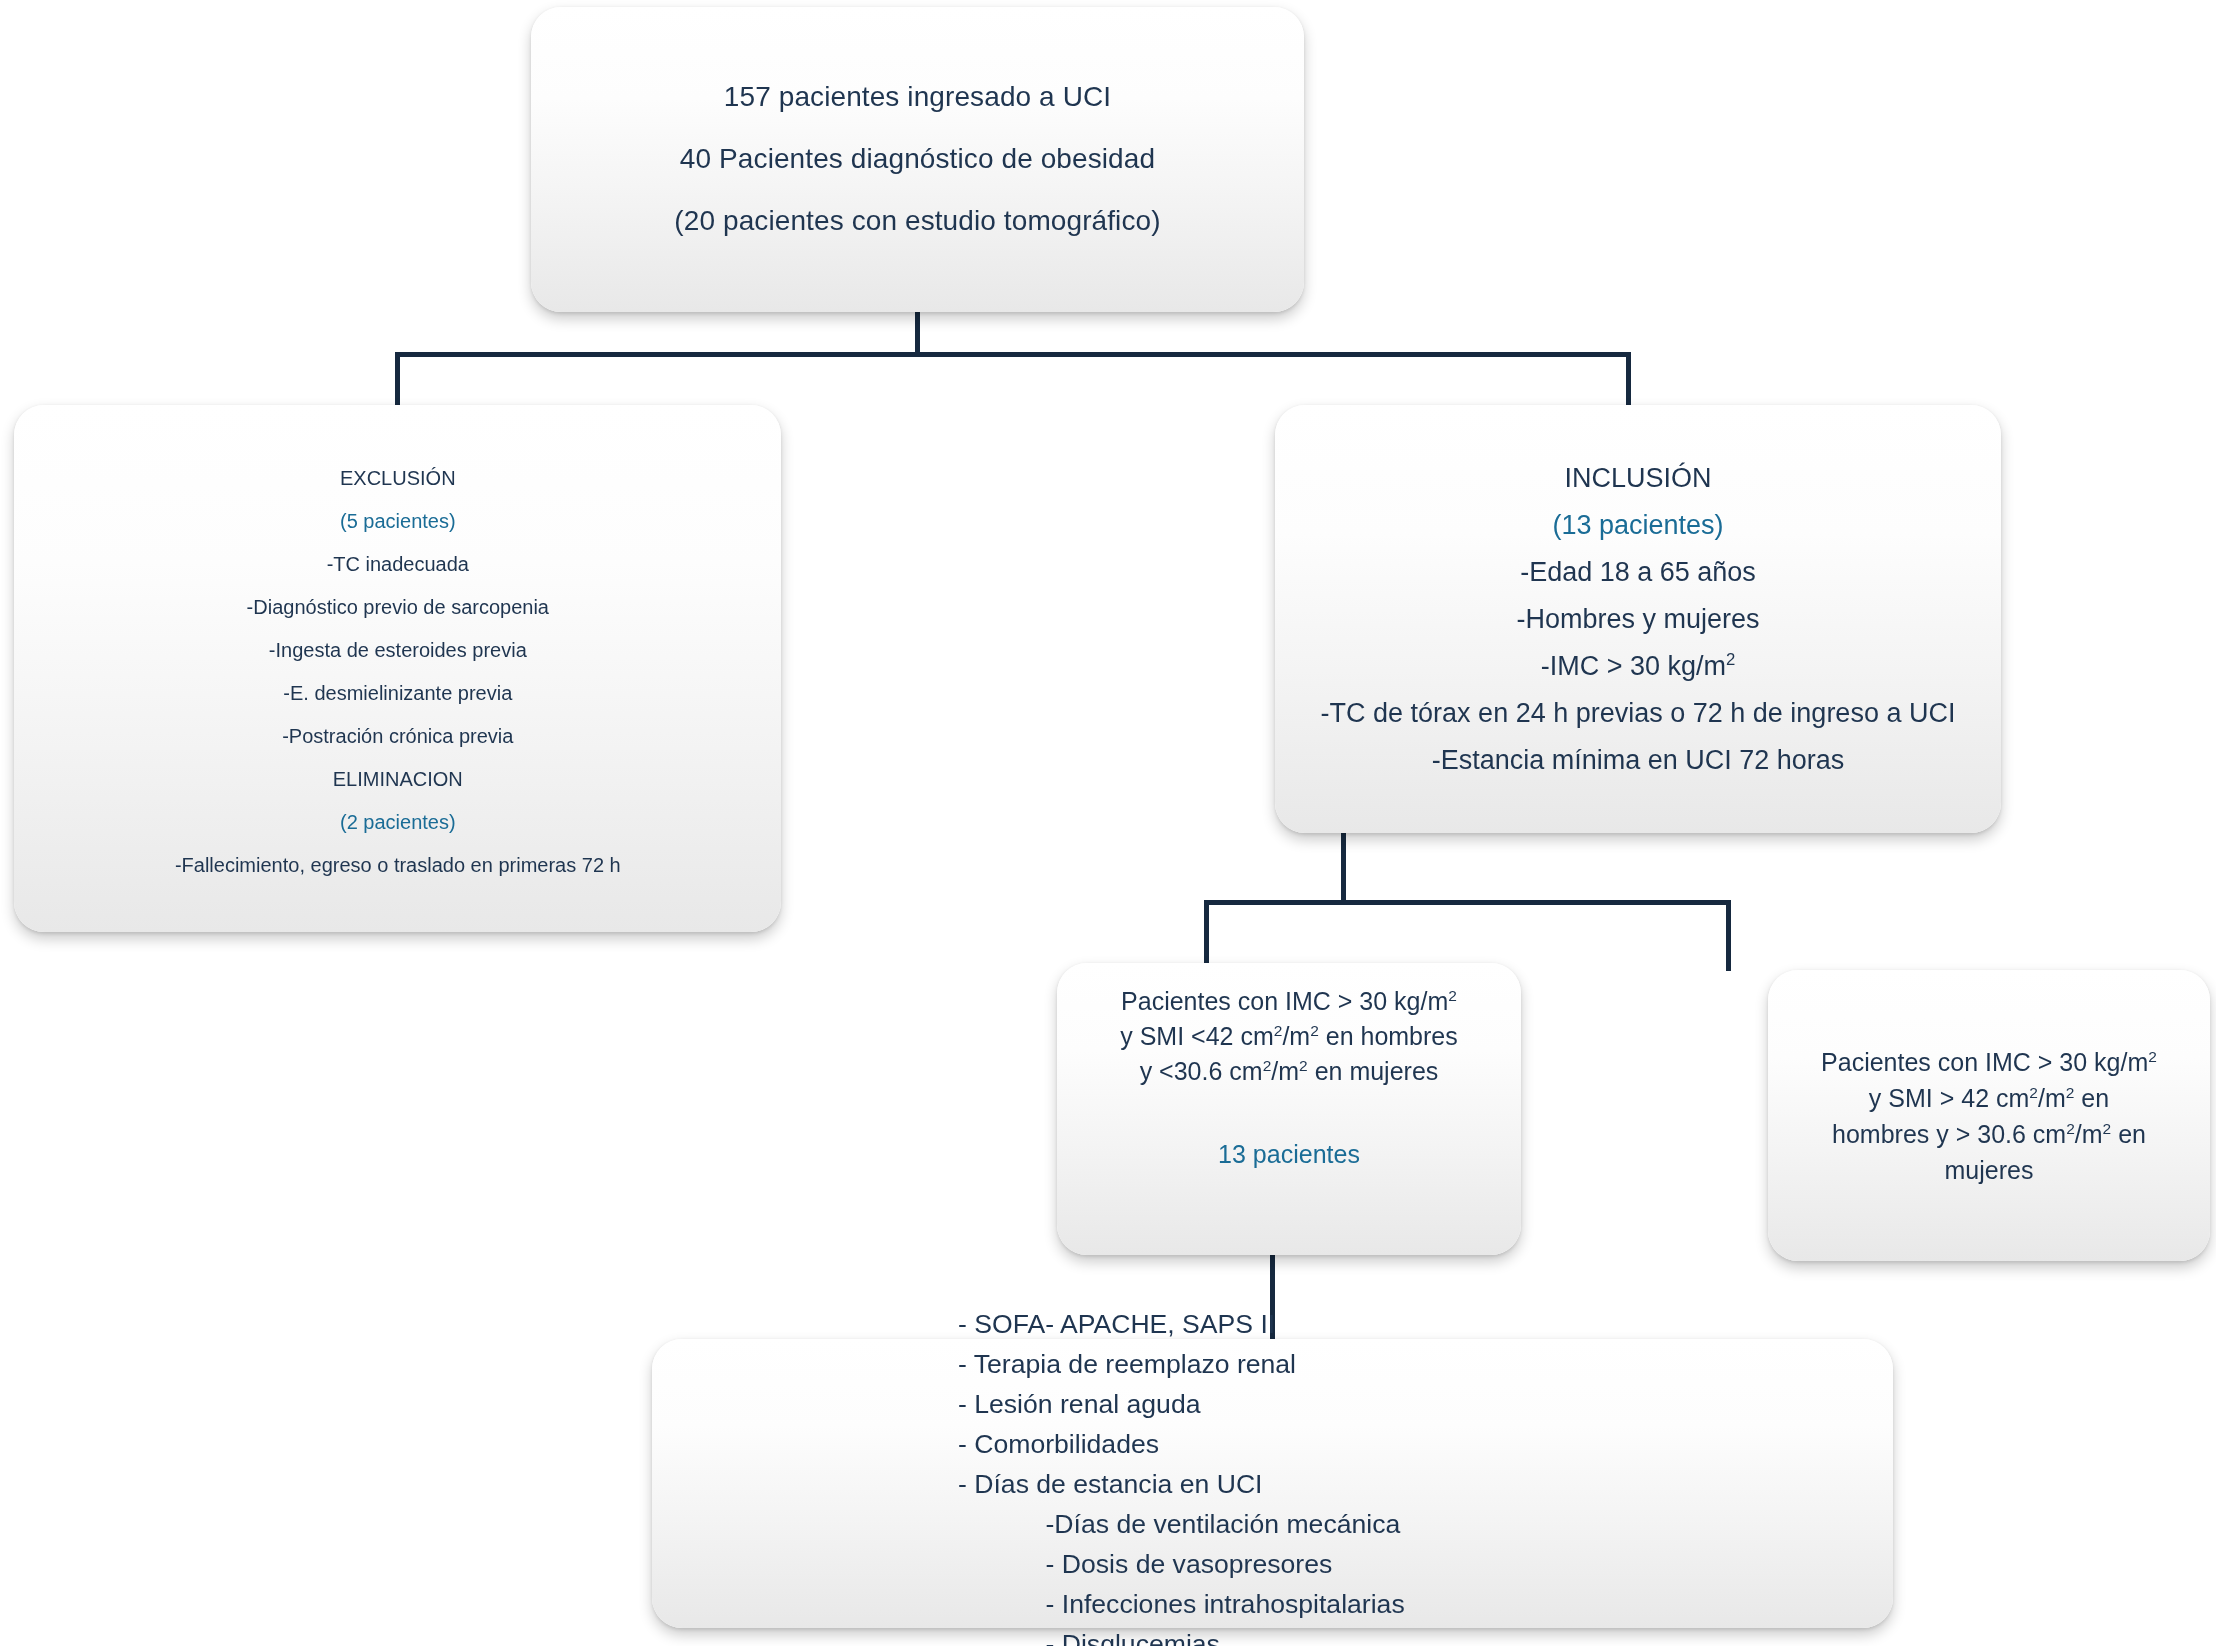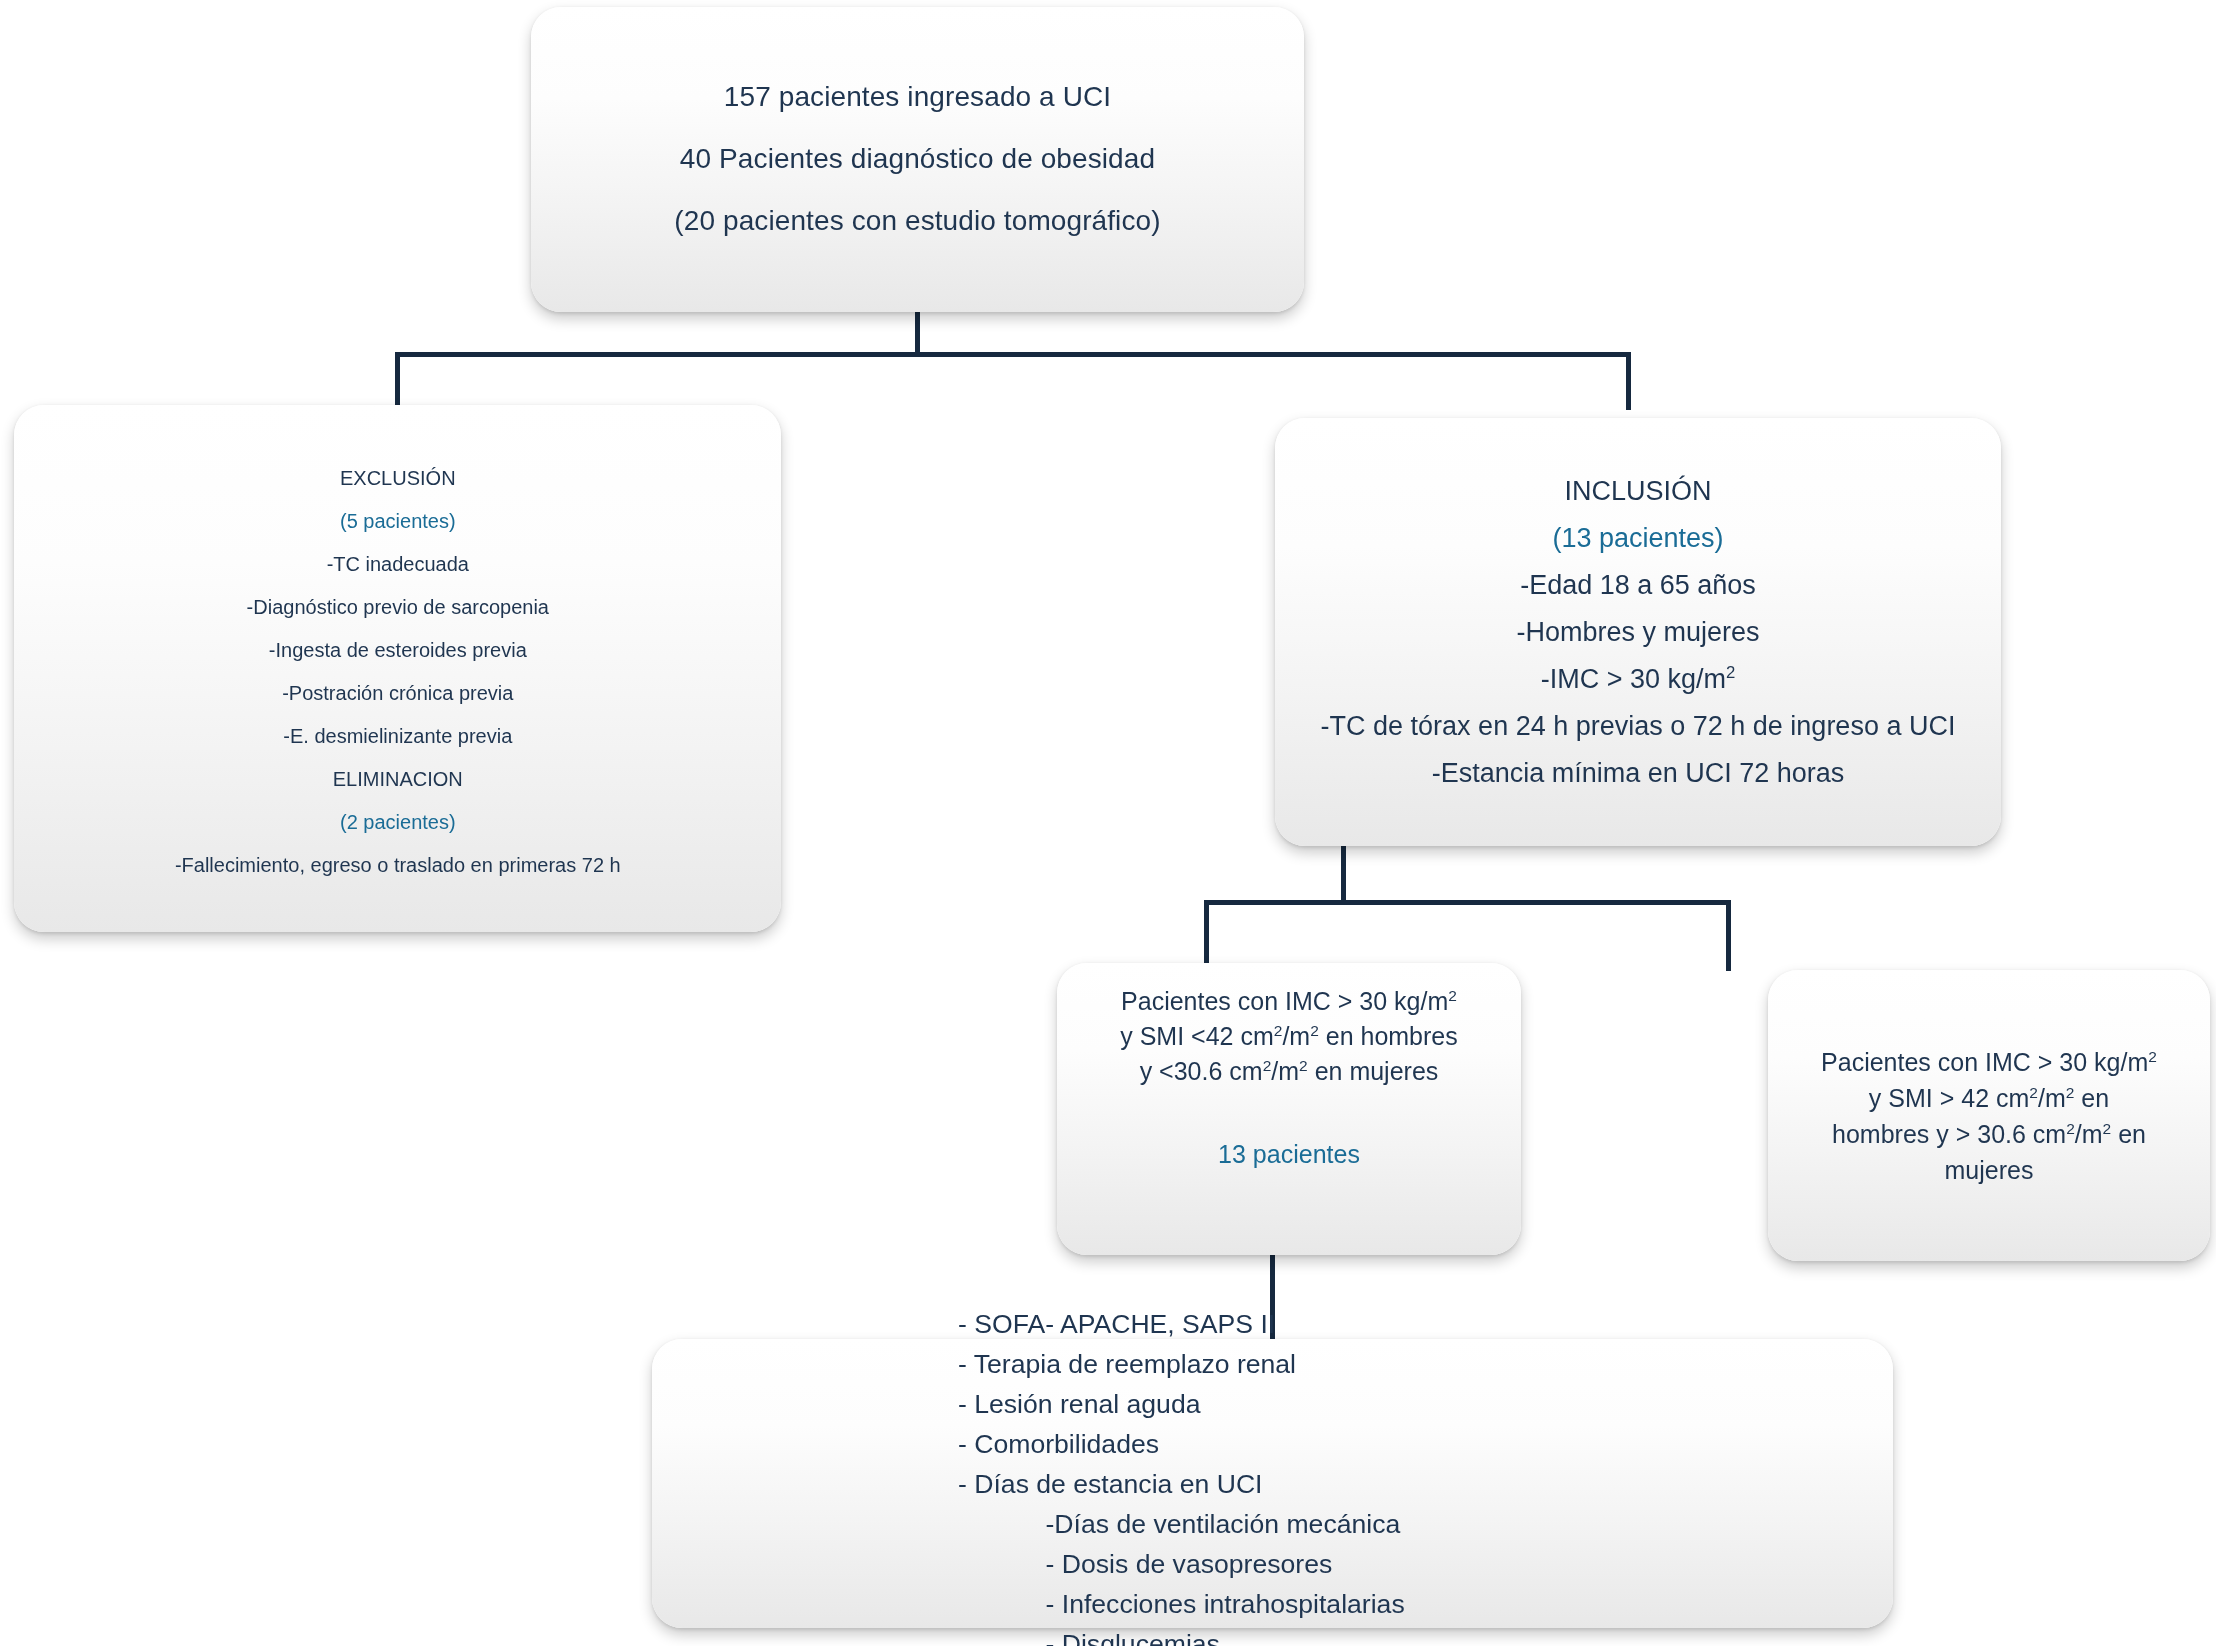--- a/index.html
+++ b/index.html
@@ -44,21 +44,21 @@
   .conn.v{width:4.5px;}
   .conn.h{height:4.5px;}
 
   
   #box-top{left:531px;top:6.5px;width:773px;height:305px;}
   #box-top .line{font-size:28px;line-height:62px;letter-spacing:0.1px;}
 
   #box-exclusion{left:14.3px;top:405px;width:767px;height:527px;padding:18px 6.5px 11.7px;}
   #box-exclusion .line{font-size:20px;line-height:43px;}
 
-  #box-inclusion{left:1275px;top:418px;width:726px;height:428px;padding:13px 5.2px;}
+  #box-inclusion{left:1275px;top:405px;width:726px;height:428px;padding:13px 5.2px;}
   #box-inclusion .line{font-size:27px;line-height:47px;}
 
   #box-sarcopenia{left:1057px;top:963px;width:464px;height:292px;padding:9px 14.3px;justify-content:flex-start;}
   #box-sarcopenia .line{font-size:25px;line-height:35px;}
   #box-sarcopenia .pad{height:11.7px;}
   #box-sarcopenia .gap{height:48px;}
 
   #box-nonsarcopenia{left:1768px;top:970px;width:442px;height:291px;padding:6.5px 17px;}
   #box-nonsarcopenia .line{font-size:25px;line-height:36px;white-space:normal;}
 
@@ -107,22 +107,22 @@
     <div class="line">40 Pacientes diagnóstico de obesidad</div>
     <div class="line">(20 pacientes con estudio tomográfico)</div>
   </div>
 
   <div class="node" id="box-exclusion">
     <div class="line">EXCLUSIÓN</div>
     <div class="line accent">(5 pacientes)</div>
     <div class="line">-TC inadecuada</div>
     <div class="line">-Diagnóstico previo de sarcopenia</div>
     <div class="line">-Ingesta de esteroides previa</div>
+    <div class="line">-E. desmielinizante previa</div>
     <div class="line">-Postración crónica previa</div>
-    <div class="line">-E. desmielinizante previa</div>
     <div class="line">ELIMINACION</div>
     <div class="line accent">(2 pacientes)</div>
     <div class="line">-Fallecimiento, egreso o traslado en primeras 72 h</div>
   </div>
 
   <div class="node" id="box-inclusion">
     <div class="line">INCLUSIÓN</div>
     <div class="line accent">(13 pacientes)</div>
     <div class="line">-Edad 18 a 65 años</div>
     <div class="line">-Hombres y mujeres</div>

